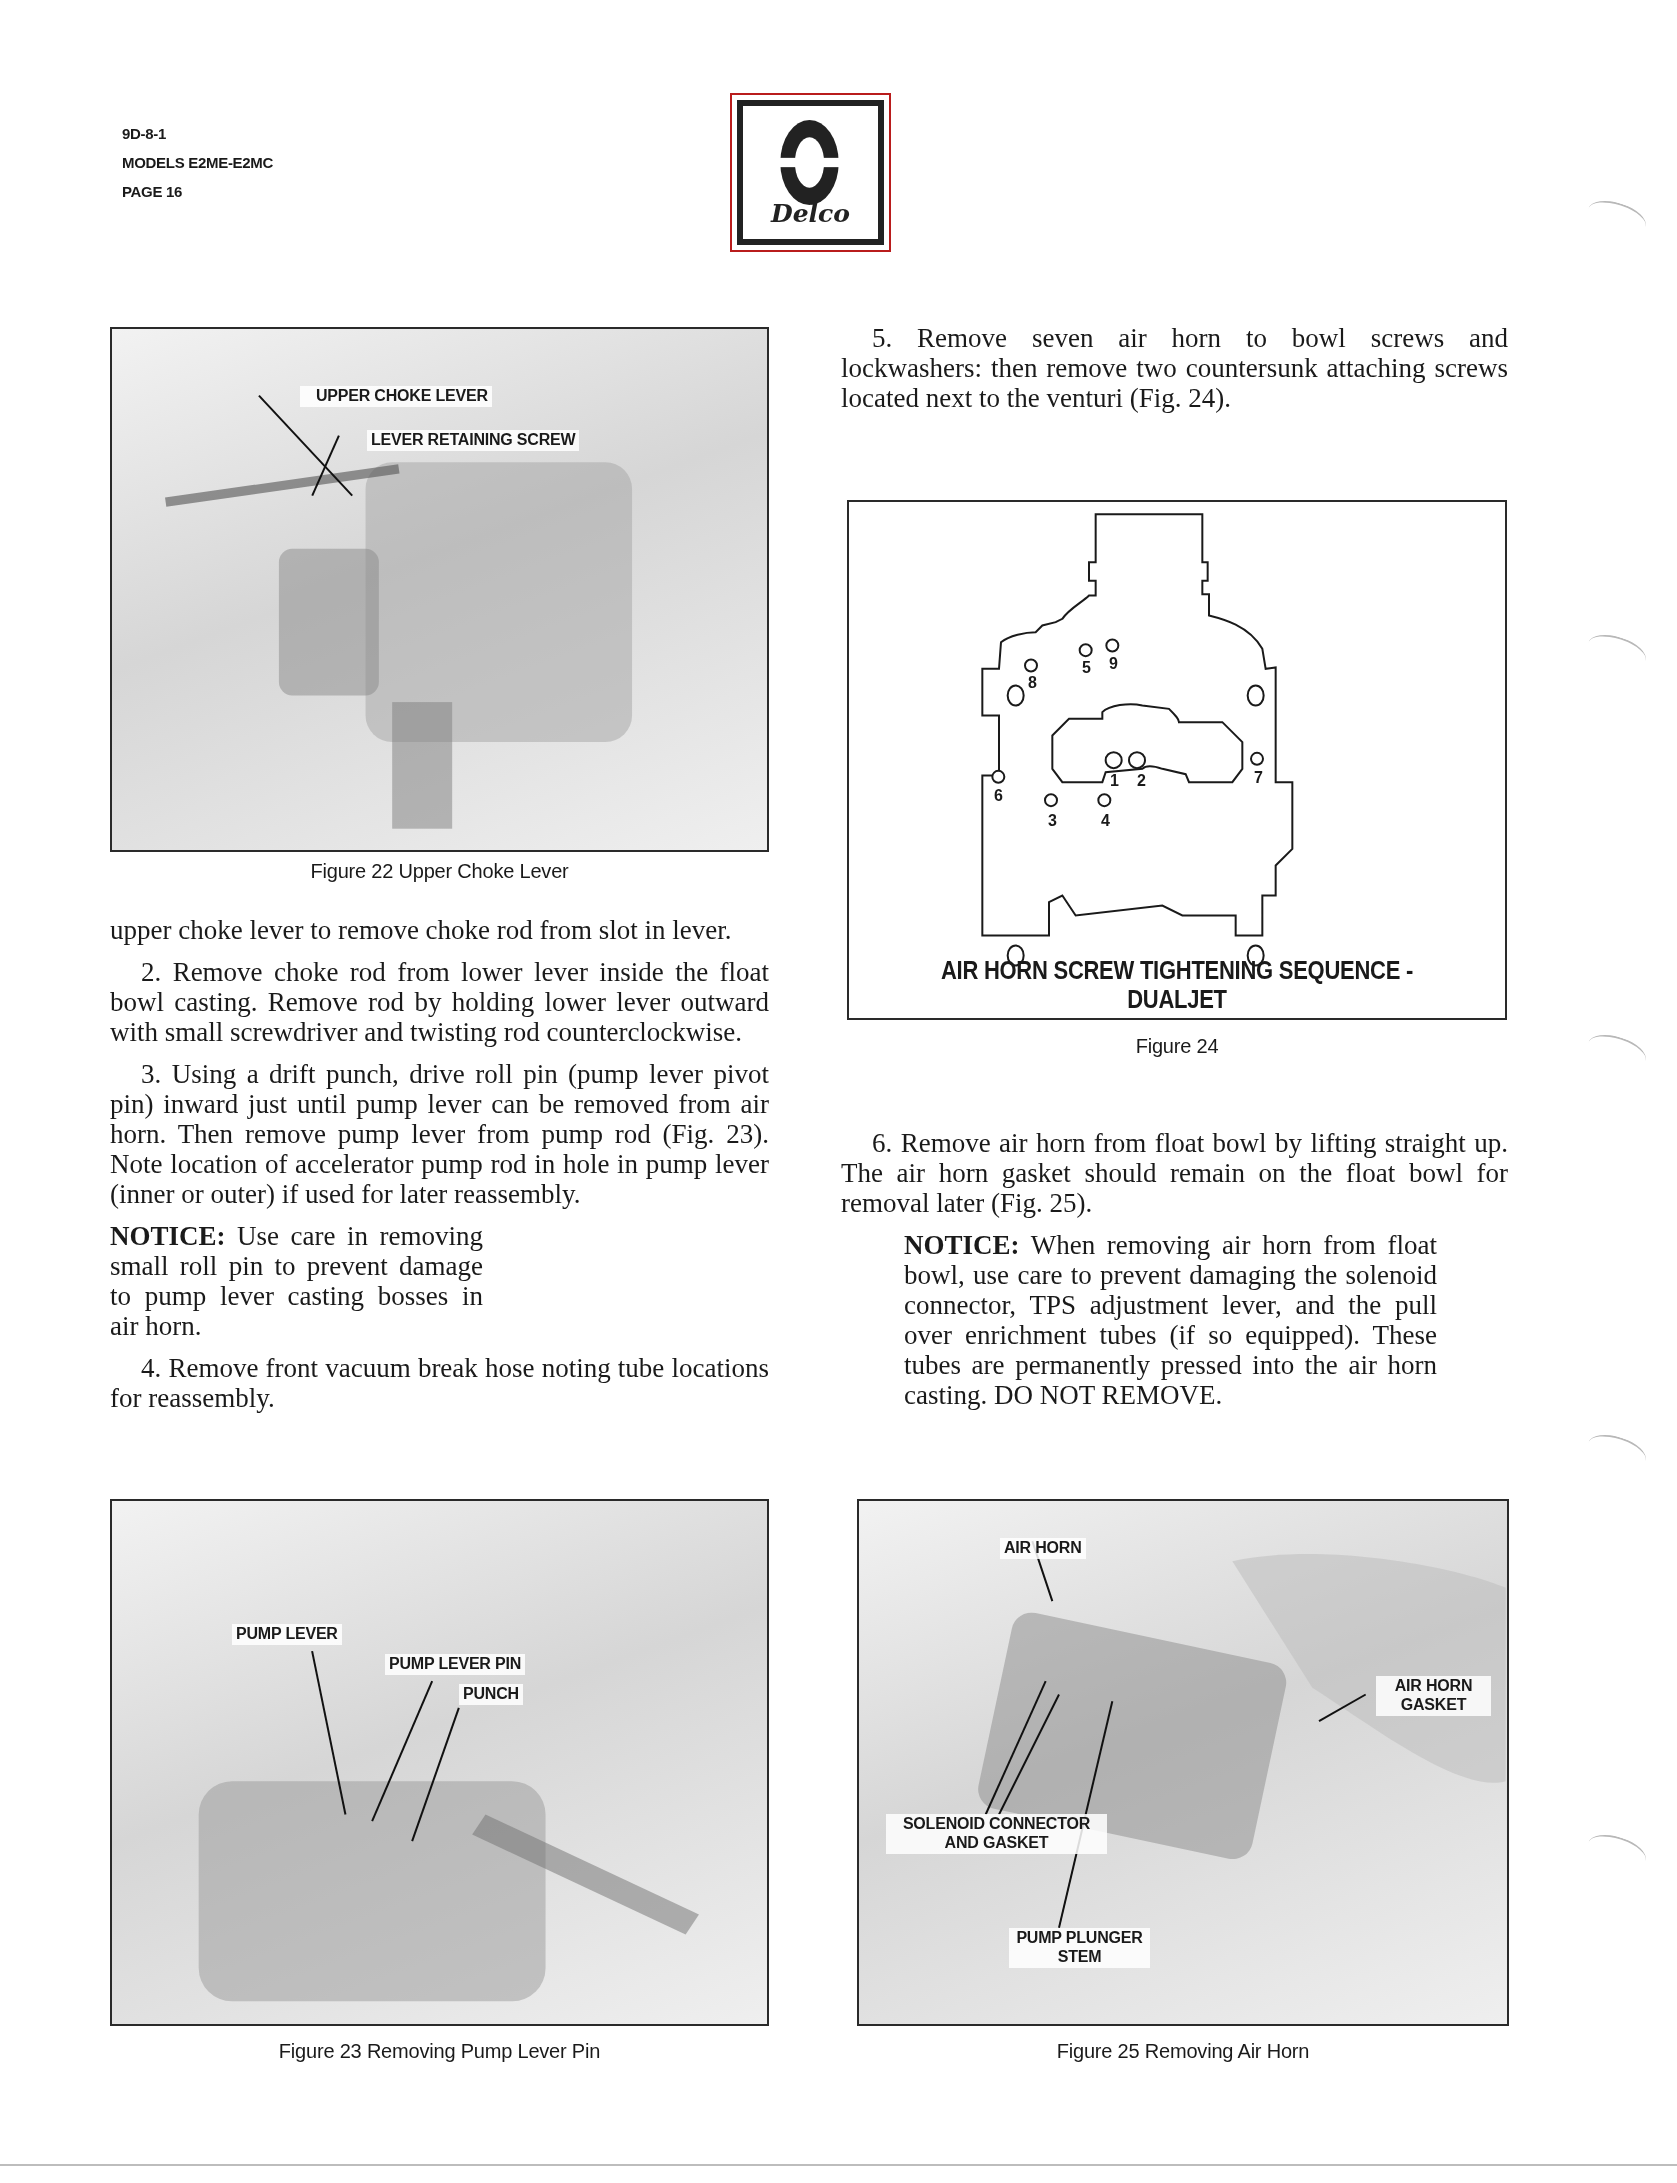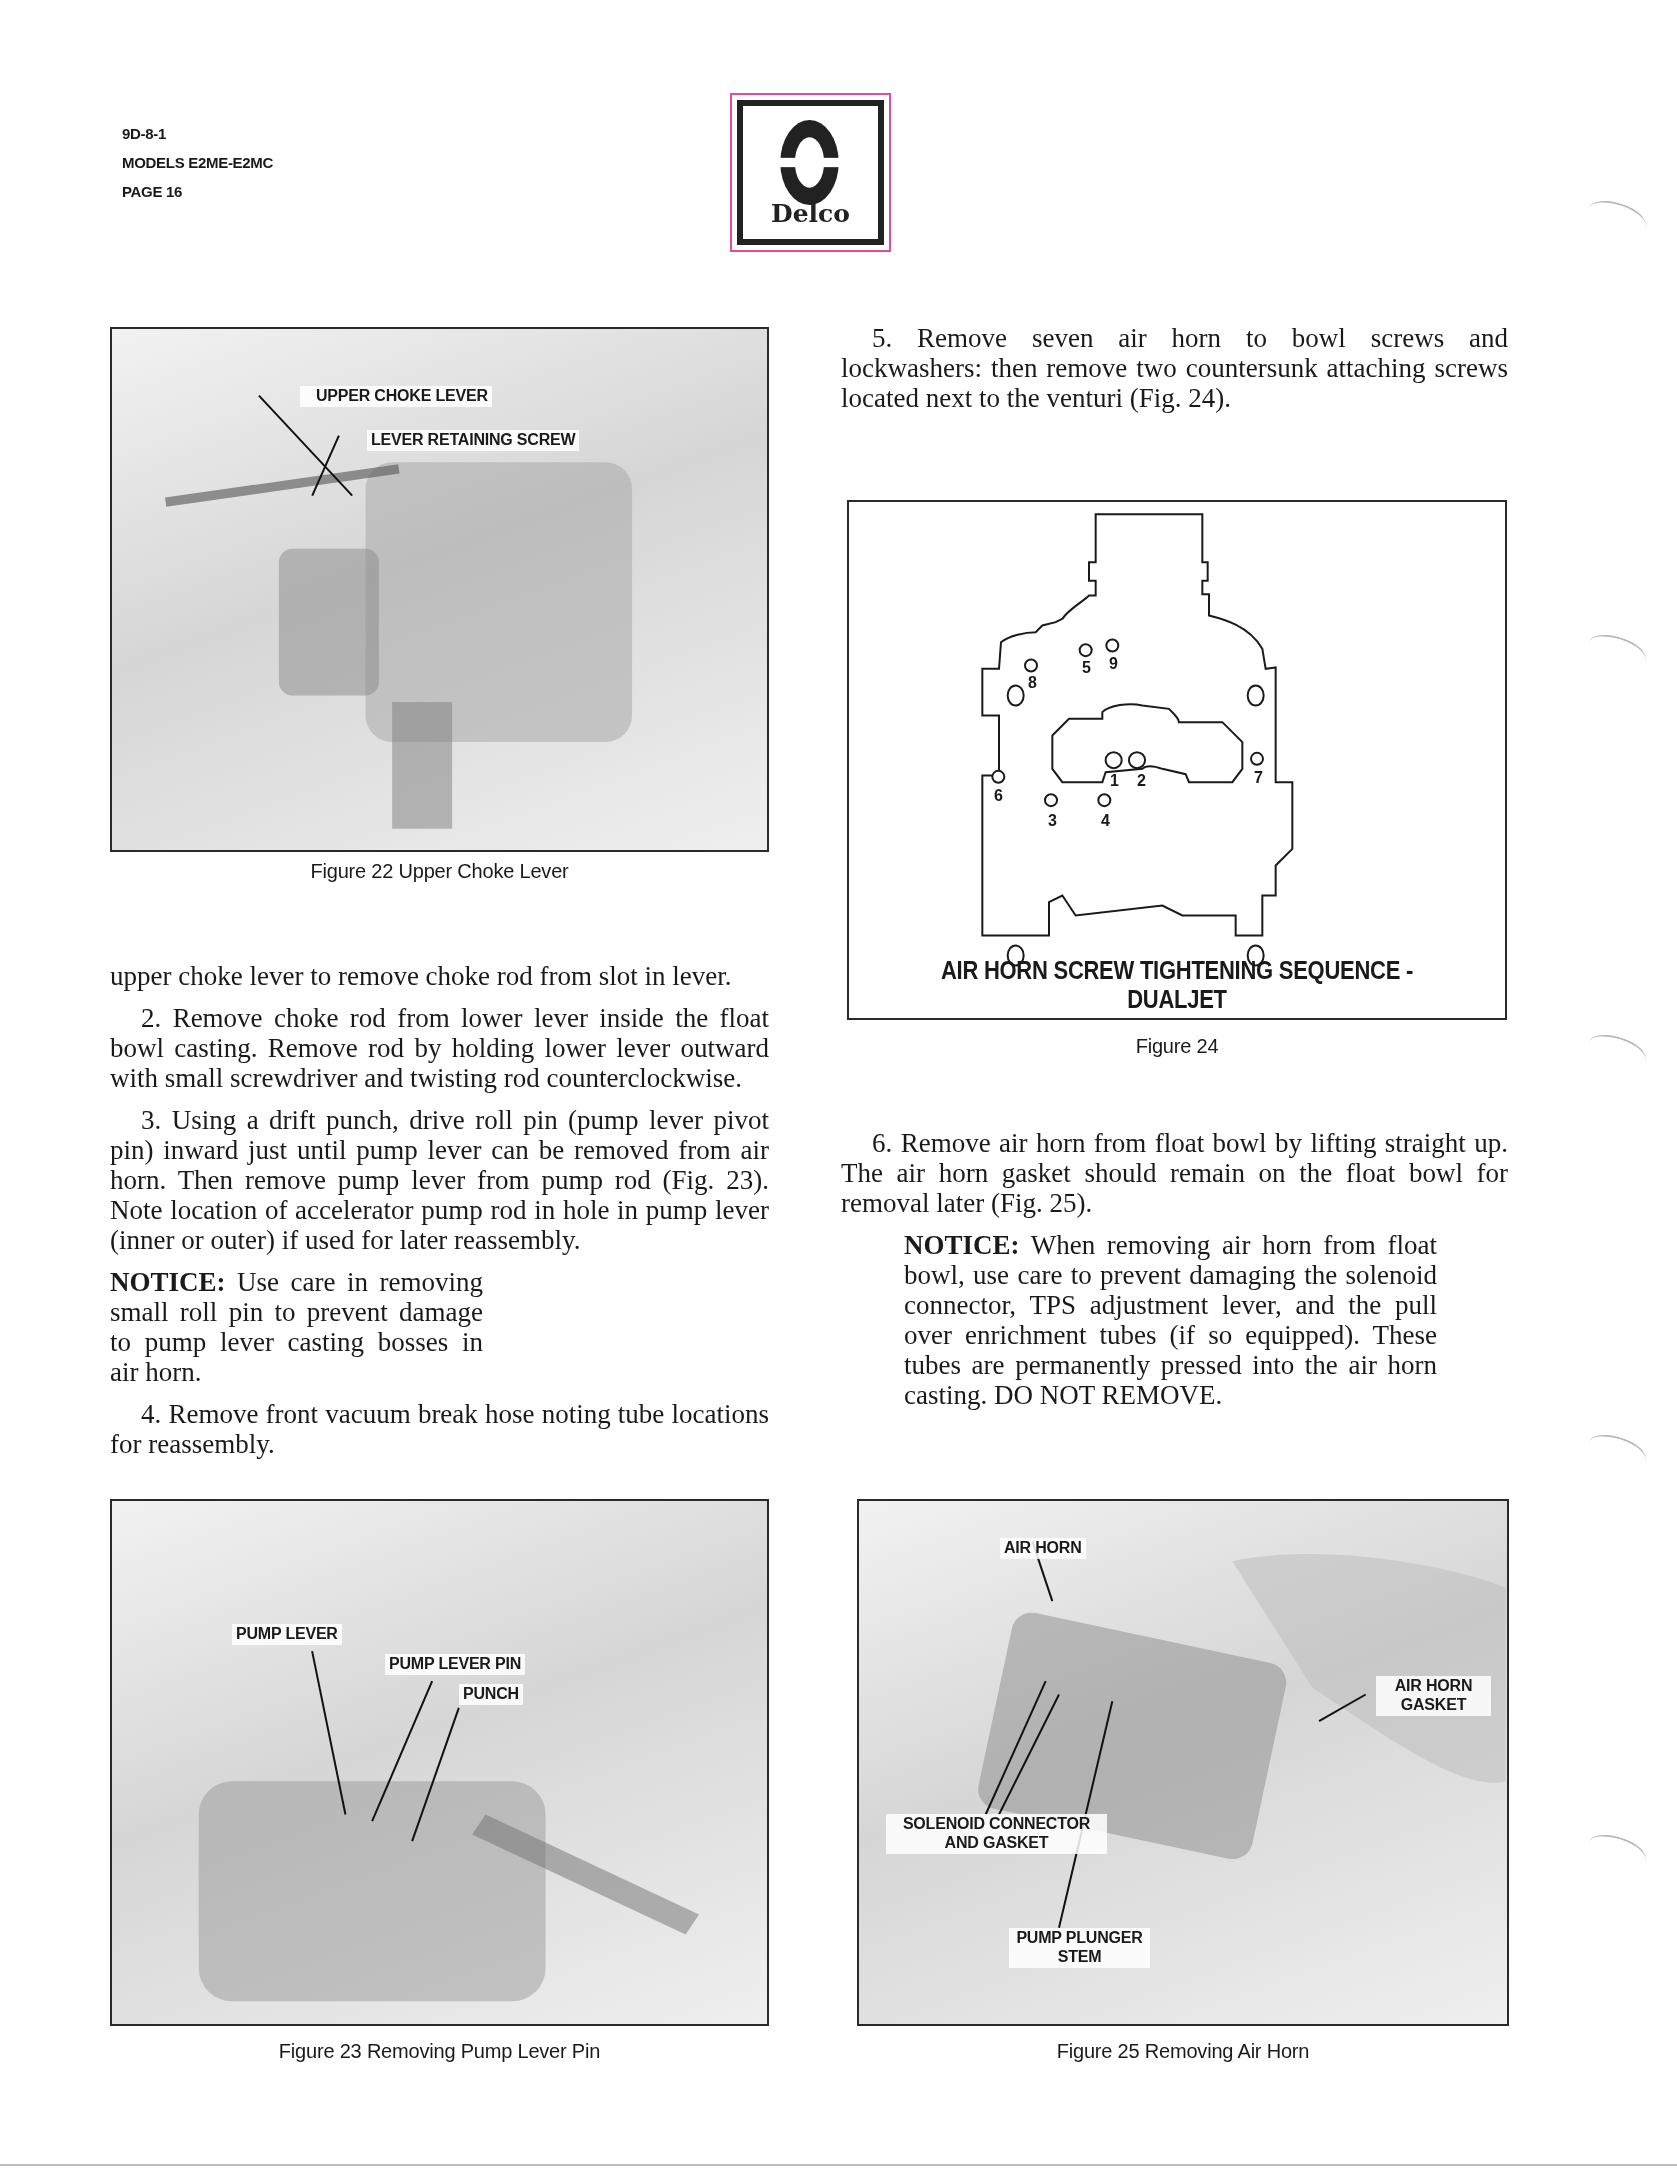--- a/index.html
+++ b/index.html
@@ -1,28 +1,28 @@
 <!DOCTYPE html>
 <html style="font-size:10.7px"><head>
 <meta charset="utf-8">
 <style>
   html, body { margin: 0; padding: 0; background: #ffffff; }
   body { width: 1678px; height: 2183px; position: relative; overflow: hidden; color: #1a1a1a; }
   .abs { position: absolute; }
   .hdr { font-family: "Liberation Sans", sans-serif; font-weight: bold; font-size: 15px; line-height: 29px; letter-spacing: -0.3px; }
   .serif { font-family: "Liberation Serif", serif; font-size: 27px; line-height: 30px; text-align: justify; }
   .serif p { margin: 0 0 12px 0; text-indent: 31px; }
-  .serif p.noindent { text-indent: 0; margin-top: 46px; }
+  .serif p.noindent { text-indent: 0; }
   .notice { margin: 0 0 12px 63px; width: 373px; text-indent: 0 !important; }
   .notice b { font-weight: bold; }
   .caption { font-family: "Liberation Sans", sans-serif; font-size: 20px; text-align: center; letter-spacing: -0.2px; }
   .fig { border: 2.7px solid #2a2a2a; box-sizing: border-box; background: #e9e9e9; overflow: hidden; }
   .photo { background: linear-gradient(160deg, #f2f2f2 0%, #d6d6d6 45%, #efefef 100%); }
   .lbl { position: absolute; font-family: "Liberation Sans", sans-serif; font-weight: bold; font-size: 16px; line-height: 18.7px; background: rgba(255,255,255,0.85); padding: 1.3px 4px; text-align: center; white-space: nowrap; letter-spacing: -0.2px; }
-  .logo-outer { border: 2px solid #ec4899; background: #fff; }
+  .logo-outer { border: 2px solid #b91c1c; background: #fff; font-style: italic; }
   .logo-inner { position: absolute; left: 5.3px; top: 5.3px; right: 5.3px; bottom: 5.3px; border: 6.7px solid #222; background: #fff; }
   .logo-word { position: absolute; left: 0; right: 0; bottom: 10.7px; text-align: center; font-family: "DejaVu Serif", serif; font-weight: bold; font-size: 25px; color: #222; }
   .seq-title { position: absolute; left: 0; right: 0; bottom: 4px; text-align: center; font-family: "Liberation Sans", sans-serif; font-weight: bold; font-size: 25px; letter-spacing: -0.3px; transform: scaleX(0.88); }
   .margin-mark { position: absolute; width: 60px; height: 27px; border-top: 2px solid #b8b8b8; border-radius: 50% 50% 0 0; transform: rotate(18deg); }
   .rule { position: absolute; height: 2px; background: #bdbdbd; }
 </style>
 </head>
 <body>
 
 <div class="abs hdr" style="left:122px; top:119px;">

